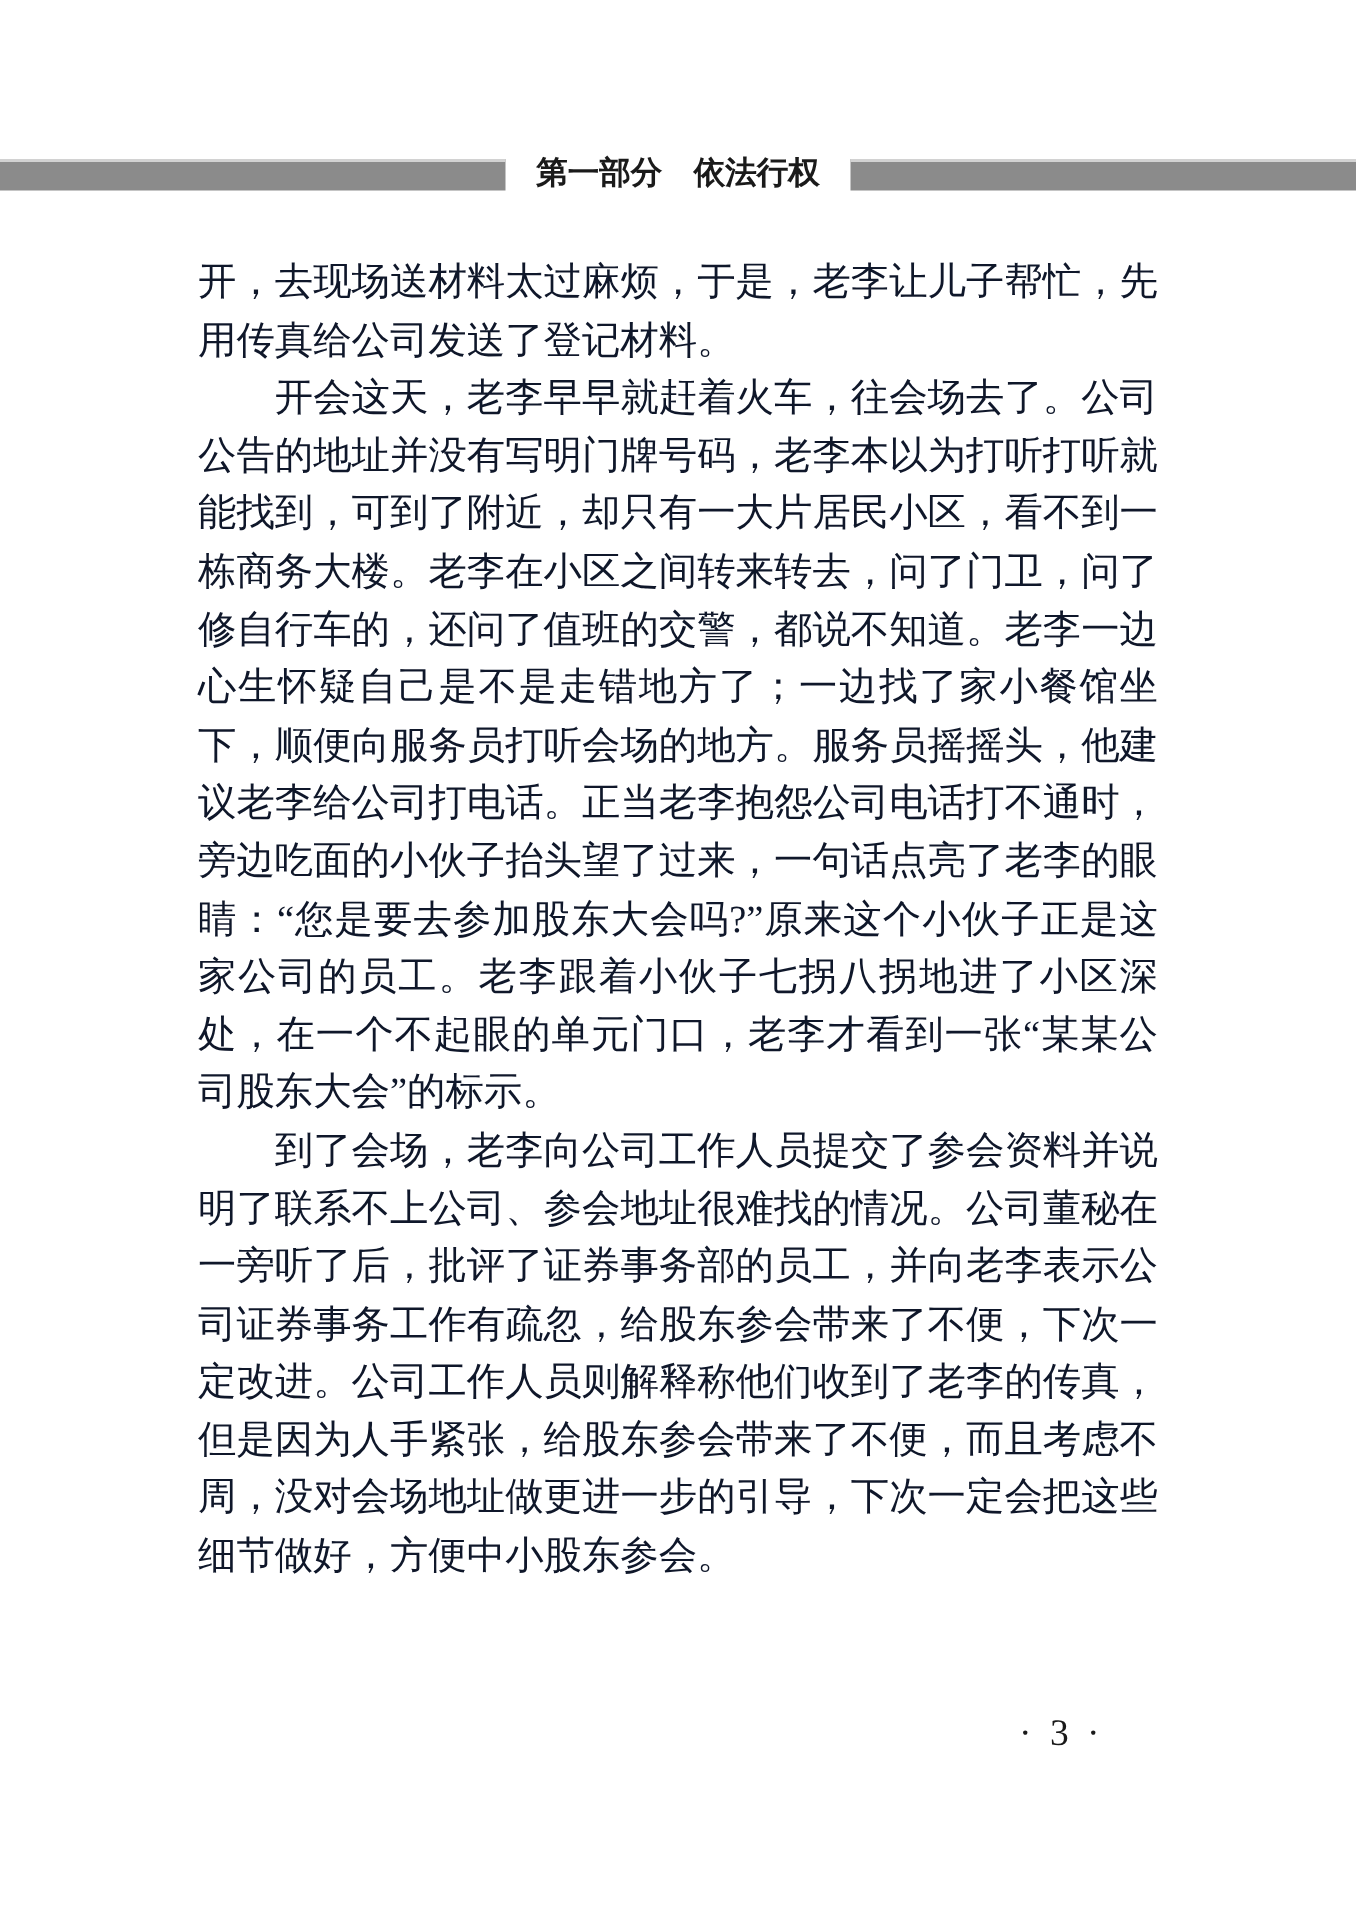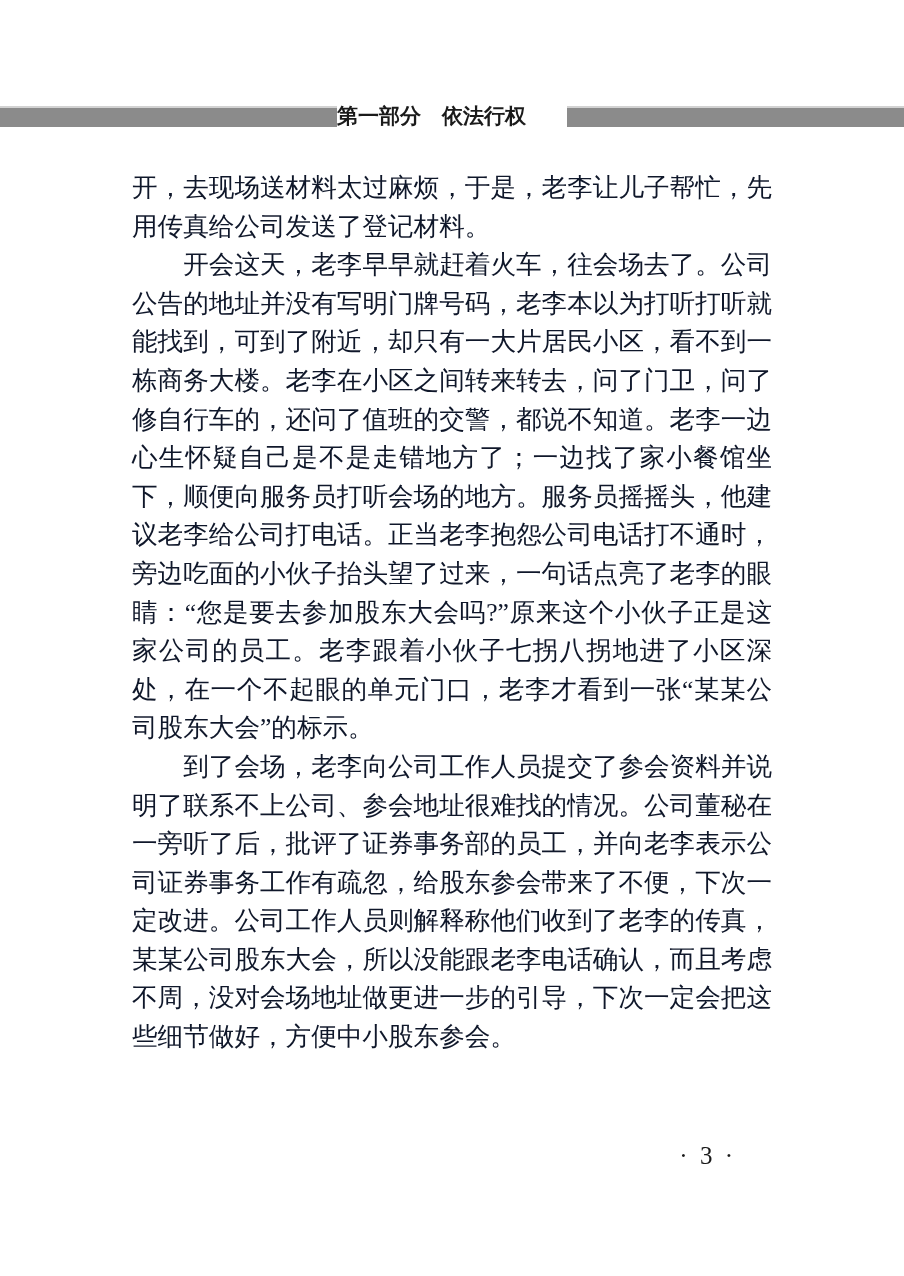--- a/index.html
+++ b/index.html
@@ -27,21 +27,21 @@
   .rule-left  { left: 0; width: 337px; }
   .rule-right { left: 567px; right: 0; }
 
   .section-title {
     position: absolute;
     top: 101px;
     left: 337px;
     width: 230px;
     height: 29px;
     line-height: 29px;
-    text-align: left;
+    text-align: center;
     font-family: "Liberation Sans", "DejaVu Sans", sans-serif;
     font-weight: 700;
     font-size: 21px;
     color: #1a1a1a;
     white-space: nowrap;
   }
 
   
   .text-block {
     position: absolute;
@@ -83,20 +83,20 @@
 
   <header>
     <div class="header-rule rule-left"></div>
     <div class="section-title">第一部分　依法行权</div>
     <div class="header-rule rule-right"></div>
   </header>
 
   <main class="text-block">
     <p class="continuation">开，去现场送材料太过麻烦，于是，老李让儿子帮忙，先用传真给公司发送了登记材料。</p>
     <p>开会这天，老李早早就赶着火车，往会场去了。公司公告的地址并没有写明门牌号码，老李本以为打听打听就能找到，可到了附近，却只有一大片居民小区，看不到一栋商务大楼。老李在小区之间转来转去，问了门卫，问了修自行车的，还问了值班的交警，都说不知道。老李一边心生怀疑自己是不是走错地方了；一边找了家小餐馆坐下，顺便向服务员打听会场的地方。服务员摇摇头，他建议老李给公司打电话。正当老李抱怨公司电话打不通时，旁边吃面的小伙子抬头望了过来，一句话点亮了老李的眼睛：“您是要去参加股东大会吗?”原来这个小伙子正是这家公司的员工。老李跟着小伙子七拐八拐地进了小区深处，在一个不起眼的单元门口，老李才看到一张“某某公司股东大会”的标示。</p>
-    <p>到了会场，老李向公司工作人员提交了参会资料并说明了联系不上公司、参会地址很难找的情况。公司董秘在一旁听了后，批评了证券事务部的员工，并向老李表示公司证券事务工作有疏忽，给股东参会带来了不便，下次一定改进。公司工作人员则解释称他们收到了老李的传真，某某公司股东大会，所以没能跟老李电话确认，而且考虑不周，没对会场地址做更进一步的引导，下次一定会把这些细节做好，方便中小股东参会。</p>
+    <p>到了会场，老李向公司工作人员提交了参会资料并说明了联系不上公司、参会地址很难找的情况。公司董秘在一旁听了后，批评了证券事务部的员工，并向老李表示公司证券事务工作有疏忽，给股东参会带来了不便，下次一定改进。公司工作人员则解释称他们收到了老李的传真，但是因为人手紧张，给股东参会带来了不便，而且考虑不周，没对会场地址做更进一步的引导，下次一定会把这些细节做好，方便中小股东参会。</p>
   </main>
 
   <footer>
     <div class="page-number">· 3 ·</div>
   </footer>
 
 </div>
 
 </body></html>

